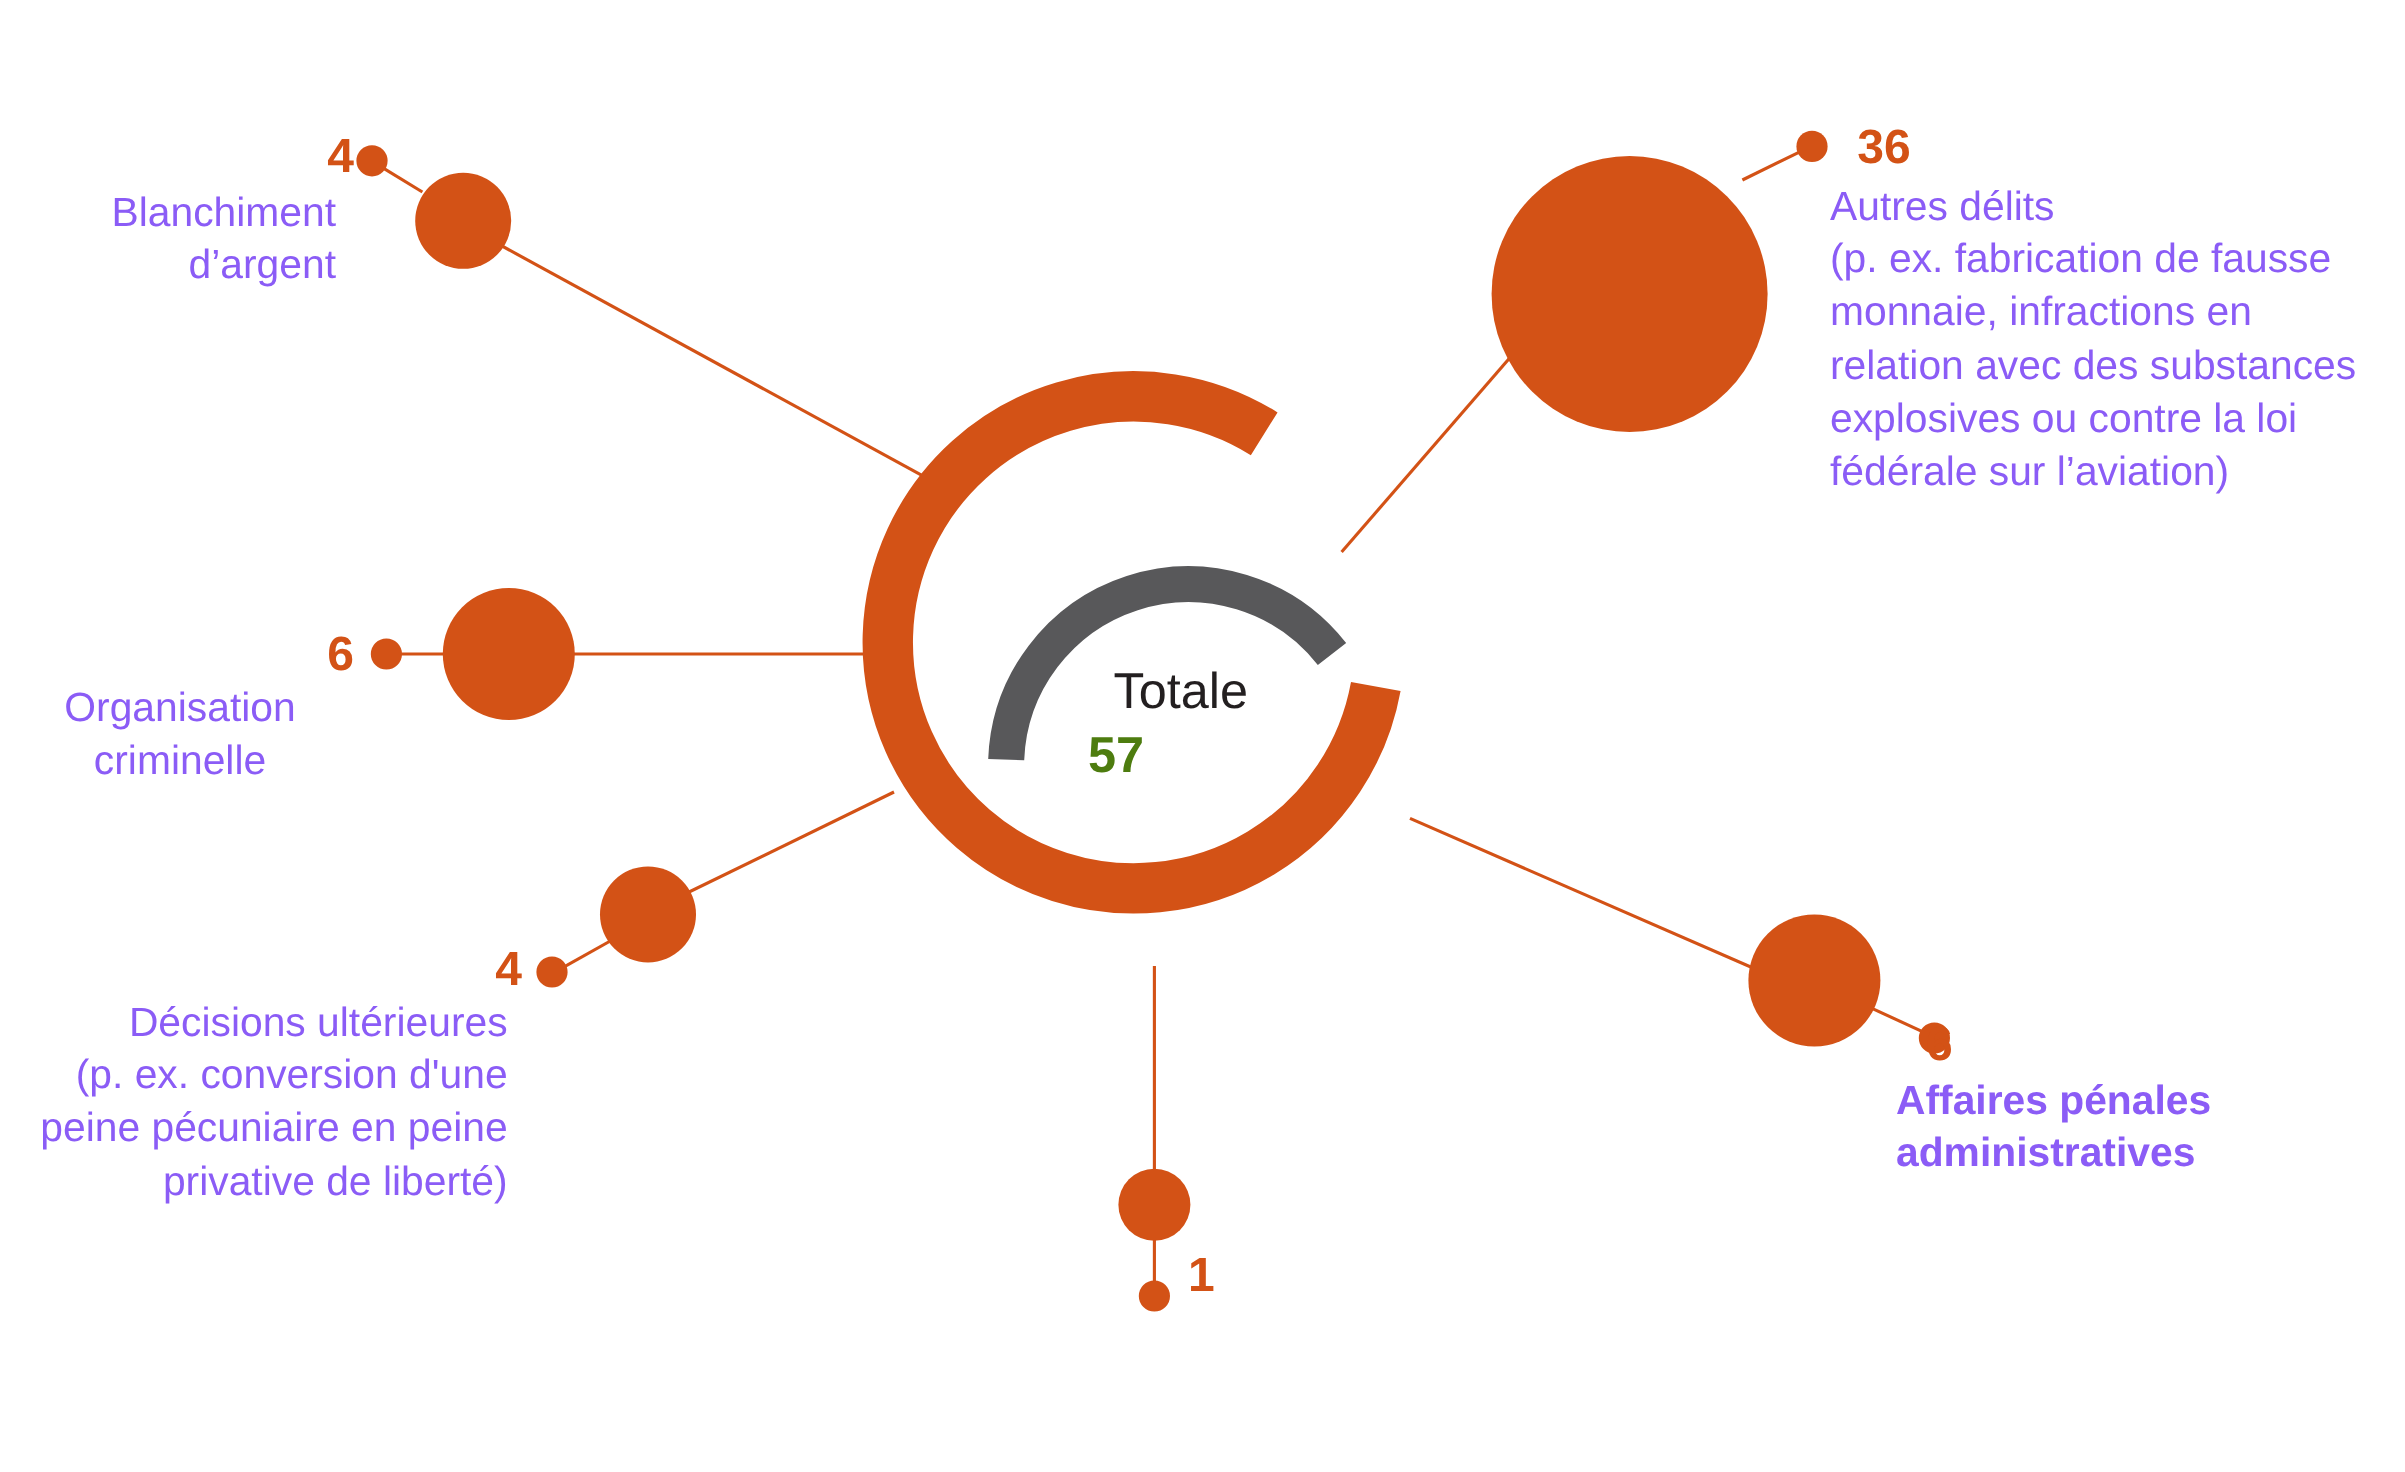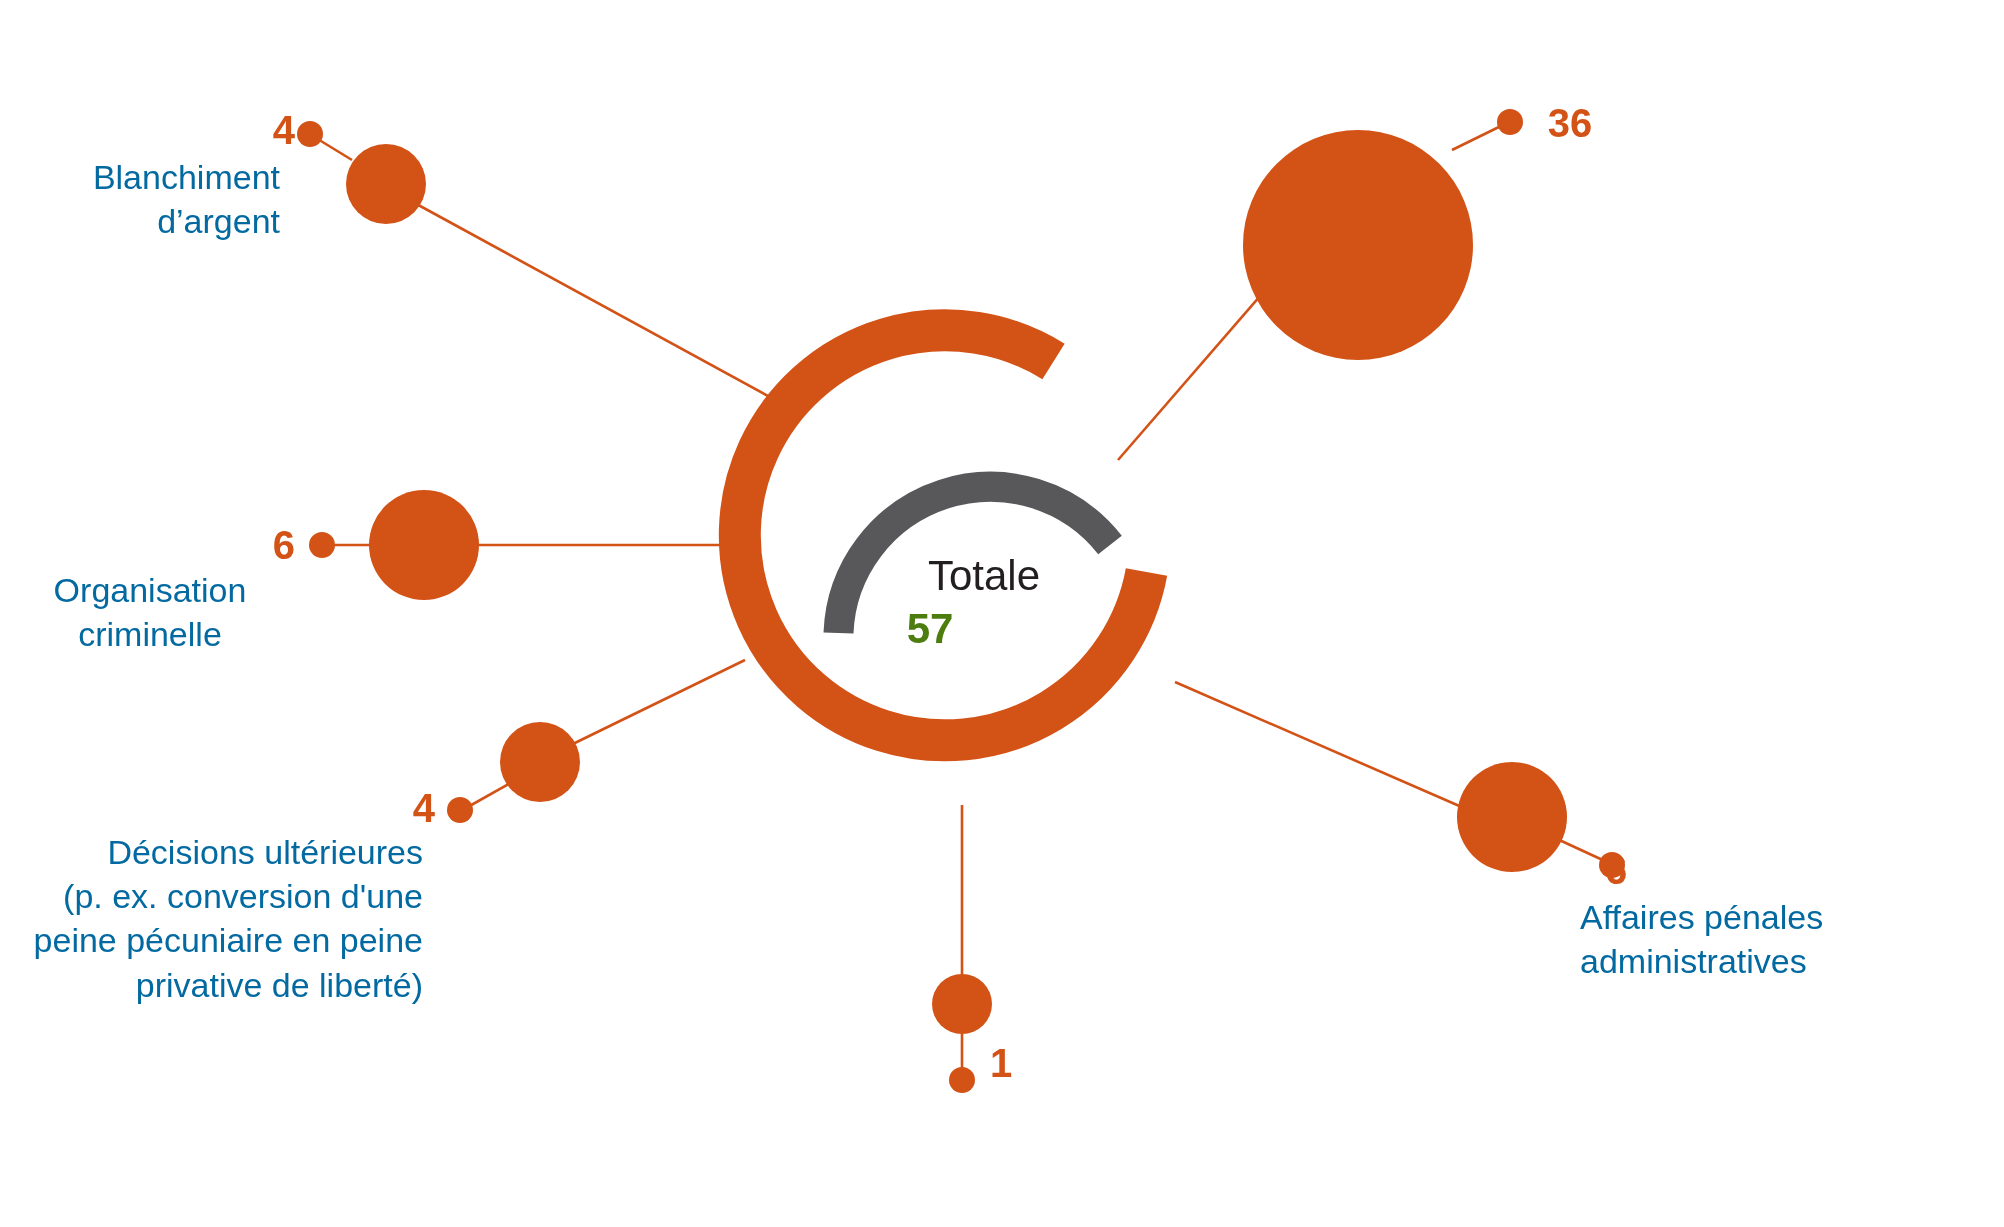--- a/index.html
+++ b/index.html
@@ -20,21 +20,21 @@
   }
   #vector-layer {
     position: absolute;
     left: 0;
     top: 0;
     width: 2004px;
     height: 1227px;
   }
   .lbl {
     position: absolute;
-    color: #0369a1;
+    color: #8b5cf6;
     font-size: 34px;
     line-height: 1.30;
     white-space: pre-line;
   }
   .num {
     position: absolute;
     color: #d35216;
     font-weight: bold;
     font-size: 40px;
     line-height: 1;
@@ -71,21 +71,21 @@
 
   #lbl-organisation   { left: 20px;   top: 568px; width: 260px; text-align: center; }
   #num-organisation   { left: 255px;  top: 525px; width: 40px;  text-align: right; }
 
   #lbl-decisions      { left: 3px;   top: 830px; width: 420px; }
   #num-decisions      { left: 395px;  top: 788px; width: 40px;  text-align: right; }
 
   #lbl-criminalite    { left: 890px;  top: 1090px; width: 480px; }
   #num-criminalite    { left: 990px;  top: 1043px; width: 50px;  text-align: left; }
 
-  #lbl-affaires       { left: 1580px; top: 895px; width: 400px; }
+  #lbl-affaires       { left: 1580px; top: 895px; width: 400px; font-weight: bold; }
   #num-affaires       { left: 1605px; top: 850px; width: 50px;  text-align: left; }
 
   #lbl-autres         { left: 1525px; top: 150px; width: 470px; }
   #num-autres         { left: 1525px; top: 103px; width: 90px;  text-align: center; }
 </style>
 </head>
 <body>
 
 <div id="stage">
 
@@ -166,14 +166,20 @@
 peine pécuniaire en peine
 privative de liberté)</div>
 
   <div class="num" id="num-criminalite">1</div>
 
   <div class="num" id="num-affaires">6</div>
   <div class="lbl t-left" id="lbl-affaires">Affaires pénales
 administratives</div>
 
   <div class="num" id="num-autres">36</div>
+  <div class="lbl t-left" id="lbl-autres">Autres délits
+(p. ex. fabrication de fausse
+monnaie, infractions en
+relation avec des substances
+explosives ou contre la loi
+fédérale sur l’aviation)</div>
 
 </div>
 
 </body></html>

